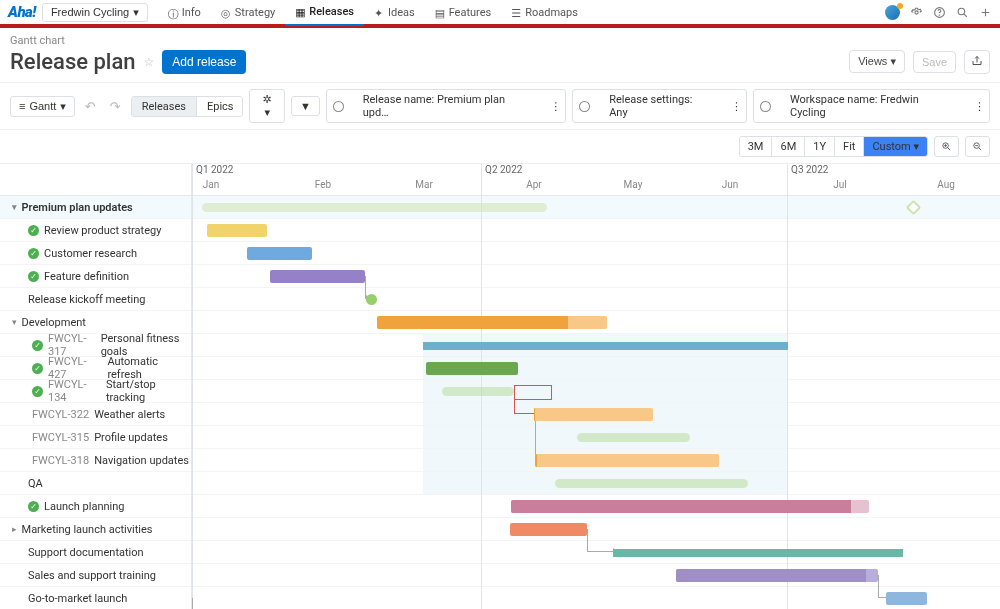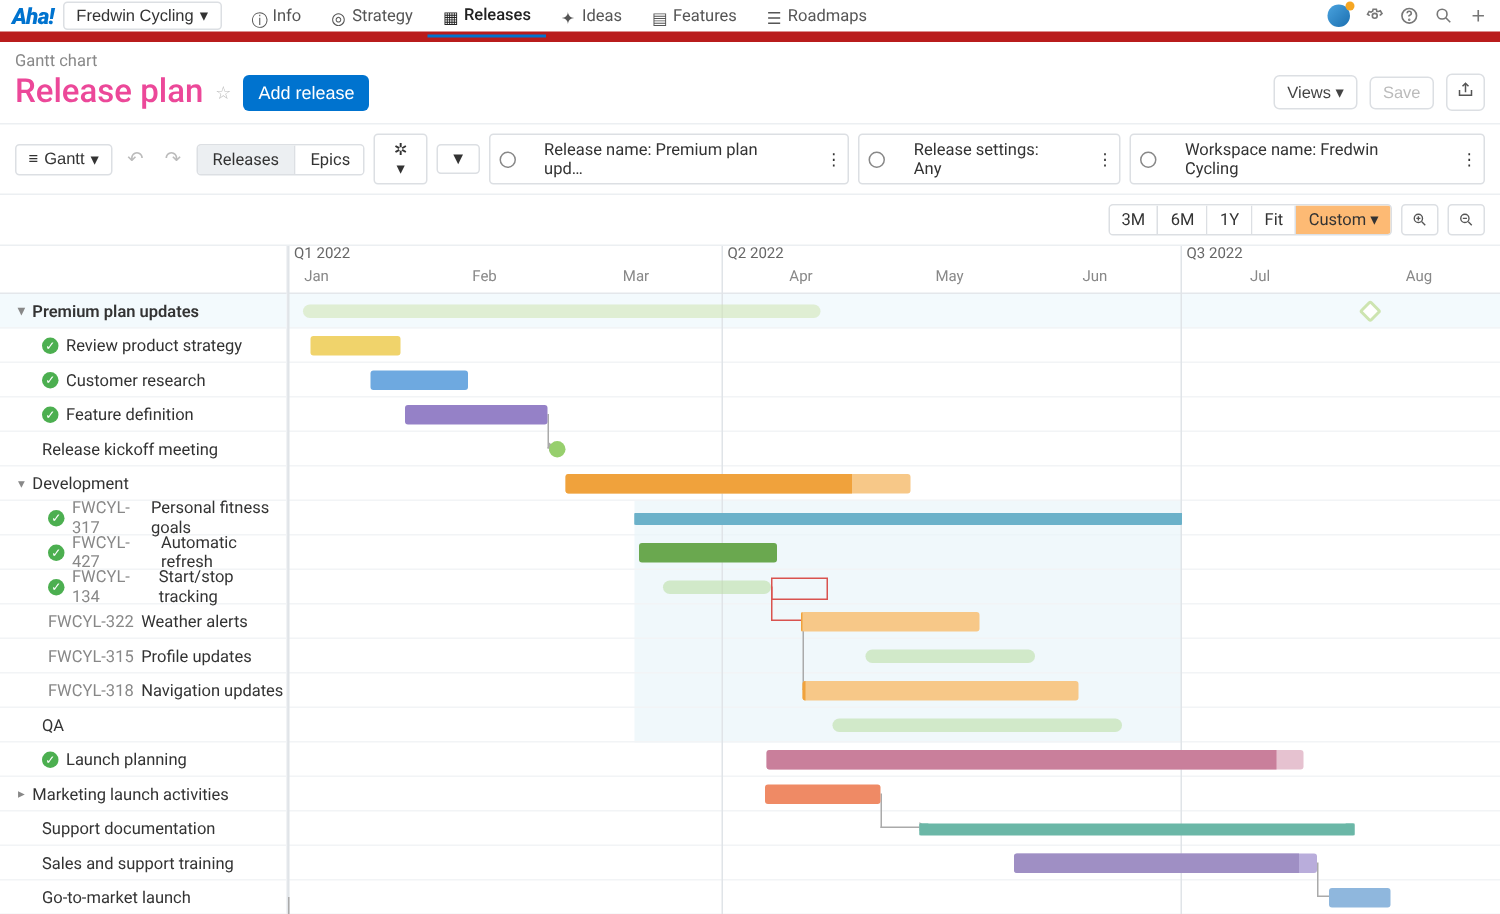--- a/index.html
+++ b/index.html
@@ -1,32 +1,32 @@
 <!DOCTYPE html>
 <html><head>
 <meta charset="utf-8">
 <style>
   * { box-sizing: border-box; margin: 0; padding: 0; }
   body { font-family: -apple-system, BlinkMacSystemFont, "Segoe UI", Roboto, sans-serif; font-size: 12px; color: #333; background: #fff; width: 1000px; }
   
-  .topnav { display: flex; align-items: center; height: 28px; border-bottom: 7px solid #b91c1c; padding: 0 8px; }
+  .topnav { display: flex; align-items: center; height: 28px; border-bottom: 4px solid #b91c1c; padding: 0 8px; }
   .logo { color: #0073cf; font-weight: 900; font-size: 15px; letter-spacing: -0.5px; margin-right: 6px; font-style: italic;}
   .ws-btn { font-size: 11px; padding: 2px 8px; border: 1px solid #dcdfe3; border-radius: 3px; background: #fff; display:flex; align-items:center; gap:4px; color:#333;}
   .navtabs { display: flex; margin-left: 10px; }
   .navtab { display:flex; align-items:center; gap:4px; font-size: 11px; color: #555; padding: 0 10px; height: 28px; }
   .navtab.active { border-bottom: 2px solid #0073cf; color: #222; font-weight: 500;}
   .navtab .ic { width:10px; height:10px; }
   .topright { margin-left:auto; display:flex; align-items:center; gap:10px; color:#777; }
   .avatar { width:15px; height:15px; border-radius:50%; background: linear-gradient(135deg,#4aa3df,#1b6fb0); position:relative; }
   .avatar::after{content:""; position:absolute; top:-2px; right:-3px; width:6px; height:6px; background:#f5a623; border-radius:50%;}
   .ric { width:13px; height:13px; }
   
   .crumb { font-size: 11px; color:#888; padding: 6px 10px 0 10px; }
   .titlebar { display:flex; align-items:center; padding: 2px 10px 8px 10px; gap:8px;}
-  .title { font-size: 22px; font-weight: 500; color:#ec4899; }
+  .title { font-size: 22px; font-weight: 500; color:#404040; }
   .star { color:#bbb; }
   .addrel { background:#0073cf; color:#fff; border:none; border-radius:4px; padding:5px 10px; font-size:12px;}
   .right-actions { margin-left:auto; display:flex; gap:8px; align-items:center;}
   .views-btn, .save-btn, .share-btn { border:1px solid #dcdfe3; background:#fff; border-radius:4px; padding:4px 8px; font-size:11px; color:#444;}
   .save-btn { color:#bbb; }
   .share-btn { padding:4px 6px;}
   
   .toolbar2 { display:flex; align-items:center; padding:6px 10px; gap:6px; border-top:1px solid #eceff2; border-bottom:1px solid #eceff2;}
   .smallbtn { border:1px solid #dcdfe3; background:#fff; border-radius:3px; padding:3px 8px; font-size:11px; display:flex; align-items:center; gap:4px; color:#333;}
   .seg { display:flex; border:1px solid #dcdfe3; border-radius:3px; overflow:hidden;}
@@ -35,21 +35,21 @@
   .seg .sb.active{ background:#eceff2;}
   .undo,.redo{ color:#bbb; font-size:13px; padding:0 4px;}
   .pill { border:1px solid #dcdfe3; background:#fff; border-radius:3px; padding:3px 6px; font-size:11px; display:flex; align-items:center; gap:19px; color:#333;}
   .target-ic{ width:11px; height:11px; border:1px solid #888; border-radius:50%; display:inline-block;}
   .vdots{letter-spacing:-2px;}
   
   .zoomrow { display:flex; justify-content:flex-end; padding:6px 10px; gap:6px; border-bottom:1px solid #eceff2;}
   .zseg { display:flex; border:1px solid #dcdfe3; border-radius:3px; overflow:hidden;}
   .zseg .z { padding:3px 8px; font-size:11px; color:#333; background:#fff; border-right:1px solid #dcdfe3;}
   .zseg .z:last-child{border-right:none;}
-  .zseg .z.active{ background:#fdba74;}
+  .zseg .z.active{ background:#3b82f6;}
   
   .gantt { display:flex; }
   .task-col { width:192px; flex-shrink:0; border-right:1px solid #e4e7eb;}
   .chart-col { flex:1; position:relative; overflow:hidden;}
   .timehead { height:32px; border-bottom:1px solid #e4e7eb; position:relative;}
   .qline { position:absolute; top:0; height:12px; font-size:10px; color:#666; padding-left:4px;}
   .mline { position:absolute; top:15px; font-size:10px; color:#888; transform:translateX(-50%);}
   .vgrid { position:absolute; top:0; bottom:0; width:1px; background:#eef1f4; z-index:0;}
   .vgrid.q { background:#e0e4e8;}
   .task-col .thead { height:32px; border-bottom:1px solid #e4e7eb;}

